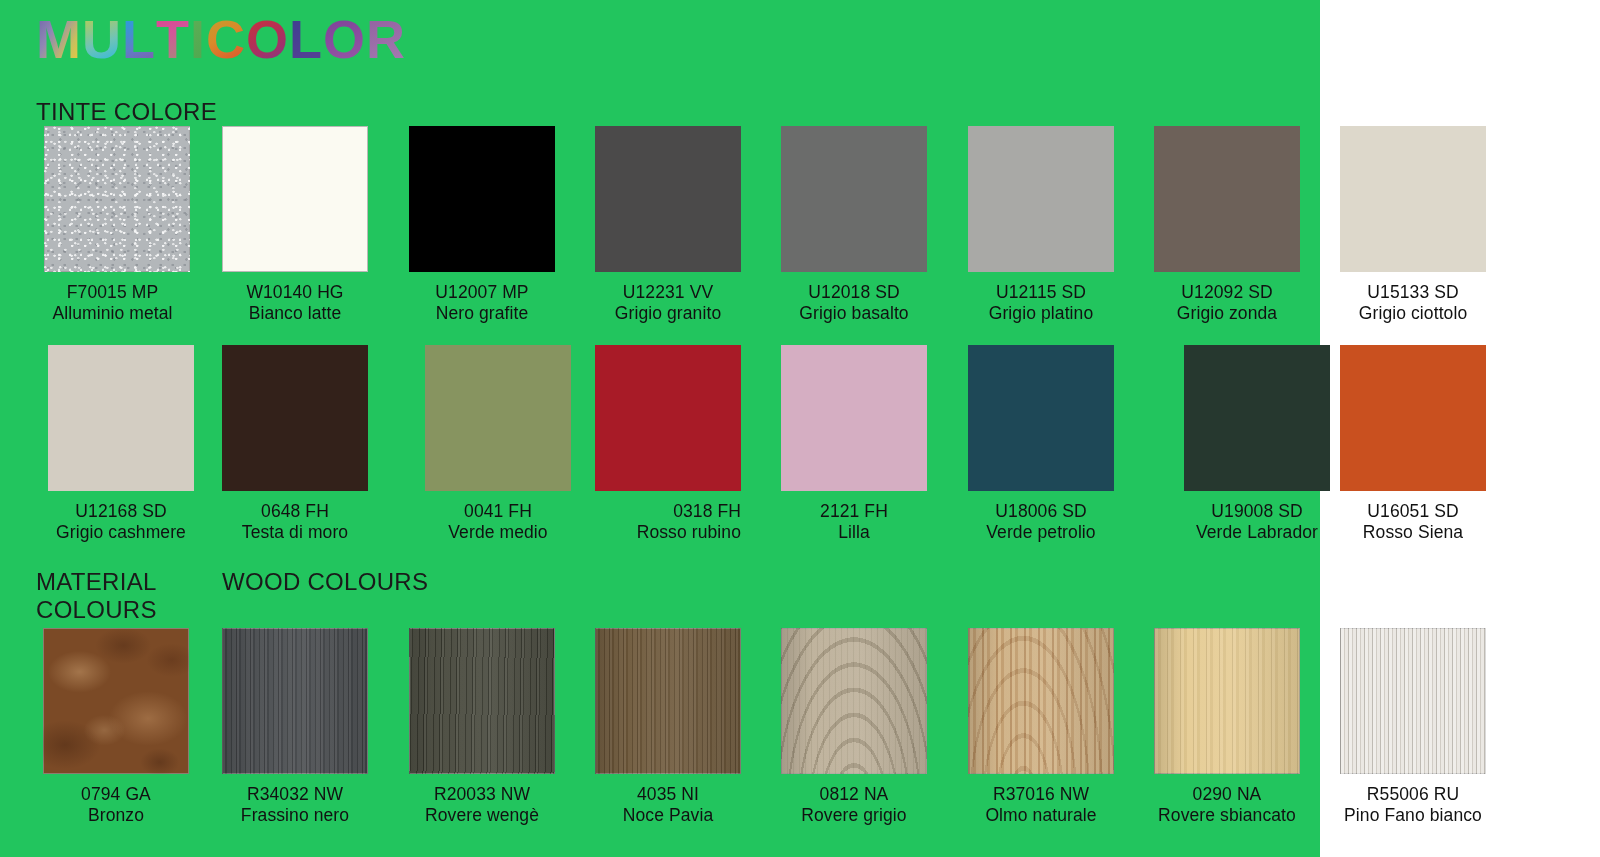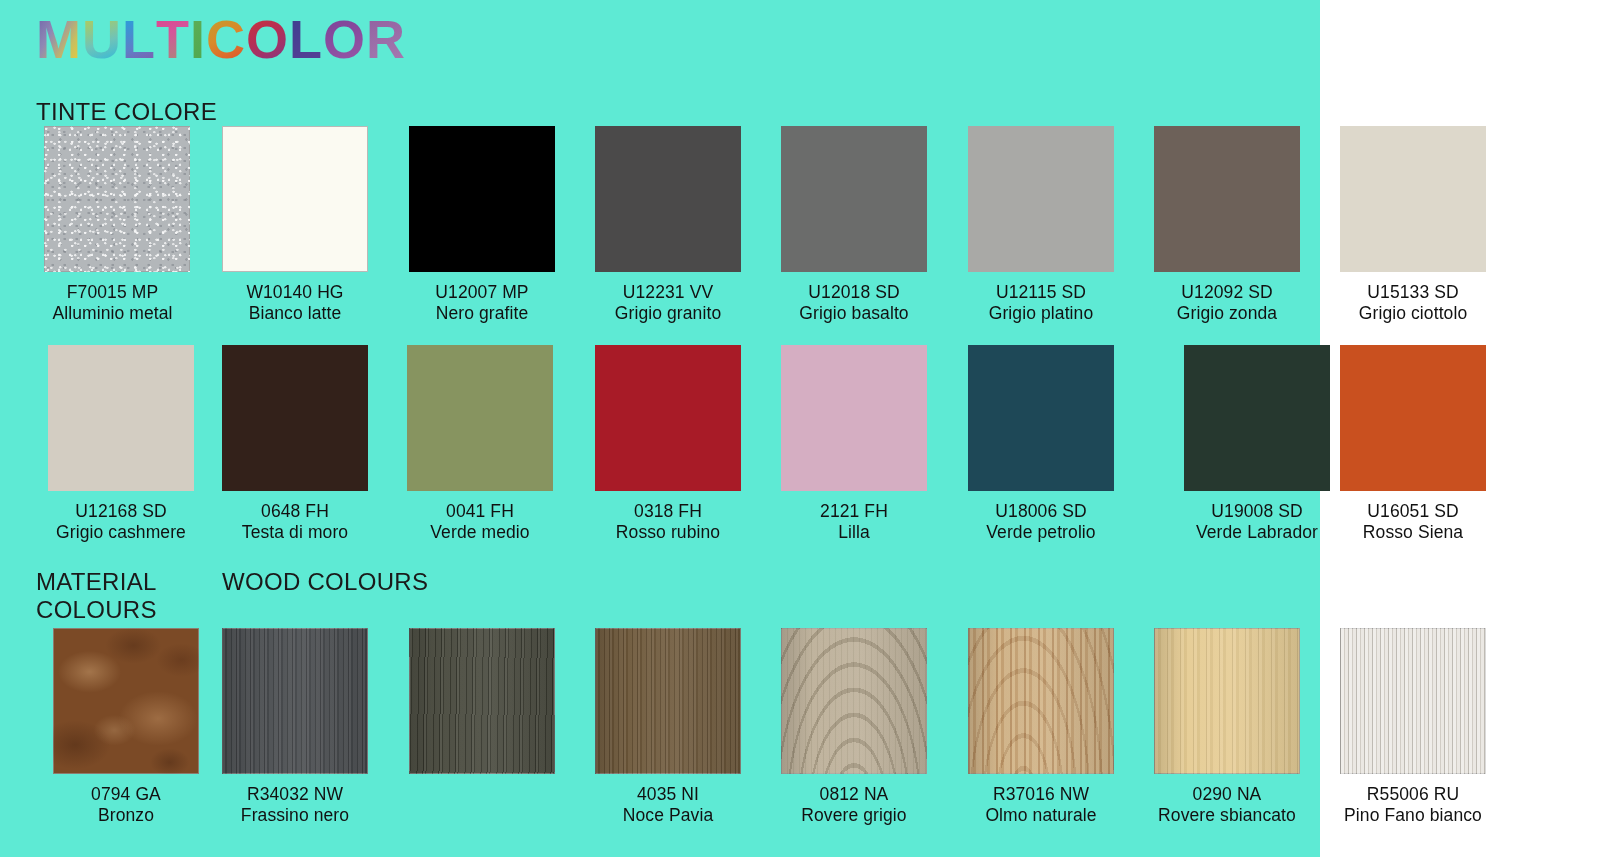--- a/index.html
+++ b/index.html
@@ -3,21 +3,21 @@
 <meta charset="utf-8">
 <style>
   * { box-sizing: border-box; }
   html, body {
     margin: 0; padding: 0;
     width: 1600px; height: 857px;
     background: #ffffff;
     font-family: "Liberation Sans", sans-serif;
     overflow: hidden;
   }
-  .page { position: relative; width: 1320px; height: 857px; background:#5eead4; }
+  .page { position: relative; width: 1320px; height: 857px; background:#22c55e; }
 
   
   .brand {
     position: absolute;
     left: 36px; top: 8px;
     font-size: 54px;
     font-weight: 700;
     letter-spacing: 1px;
     line-height: 62px;
     white-space: nowrap;
@@ -263,28 +263,28 @@
           <span class="name">Grigio cashmere</span>
         </div>
       </div>
       <div class="cell" style="left: 222px;">
         <div class="swatch " style="background-color: rgb(51, 33, 26);"></div>
         <div class="caption">
           <span class="code">0648 FH</span>
           <span class="name">Testa di moro</span>
         </div>
       </div>
-      <div class="cell" style="left: 407px; text-align: center;">
+      <div class="cell" style="left: 425px; text-align: center;">
         <div class="swatch " style="background-color: rgb(135, 148, 96);"></div>
         <div class="caption">
           <span class="code">0041 FH</span>
           <span class="name">Verde medio</span>
         </div>
       </div>
-      <div class="cell" style="left: 595px;">
+      <div class="cell" style="left: 595px; text-align: right;">
         <div class="swatch " style="background-color: rgb(168, 27, 39);"></div>
         <div class="caption">
           <span class="code">0318 FH</span>
           <span class="name">Rosso rubino</span>
         </div>
       </div>
       <div class="cell" style="left: 781px;">
         <div class="swatch " style="background-color: rgb(213, 174, 194);"></div>
         <div class="caption">
           <span class="code">2121 FH</span>
@@ -307,36 +307,40 @@
       </div>
       <div class="cell" style="left: 1340px;">
         <div class="swatch " style="background-color: rgb(201, 80, 31);"></div>
         <div class="caption">
           <span class="code">U16051 SD</span>
           <span class="name">Rosso Siena</span>
         </div>
       </div>
     </div>
   <div class="row" id="row-3">
-      <div class="cell" style="left: 53px;">
+      <div class="cell" style="left: 43px;">
         <div class="swatch fx-bronze bordered" style="background-color: rgb(123, 74, 38);"></div>
         <div class="caption">
           <span class="code">0794 GA</span>
           <span class="name">Bronzo</span>
         </div>
       </div>
       <div class="cell" style="left: 222px;">
         <div class="swatch fx-grain fx-shade bordered" style="background-color: rgb(70, 73, 76);"></div>
         <div class="caption">
           <span class="code">R34032 NW</span>
           <span class="name">Frassino nero</span>
         </div>
       </div>
       <div class="cell" style="left: 409px;">
         <div class="swatch fx-grain-strong fx-shade bordered" style="background-color: rgb(69, 70, 58);"></div>
+        <div class="caption">
+          <span class="code">R20033 NW</span>
+          <span class="name">Rovere wengè</span>
+        </div>
       </div>
       <div class="cell" style="left: 595px;">
         <div class="swatch fx-grain fx-shade bordered" style="background-color: rgb(109, 87, 57);"></div>
         <div class="caption">
           <span class="code">4035 NI</span>
           <span class="name">Noce Pavia</span>
         </div>
       </div>
       <div class="cell" style="left: 781px;">
         <div class="swatch fx-arch fx-shade bordered" style="background-color: rgb(181, 167, 141);"></div>

